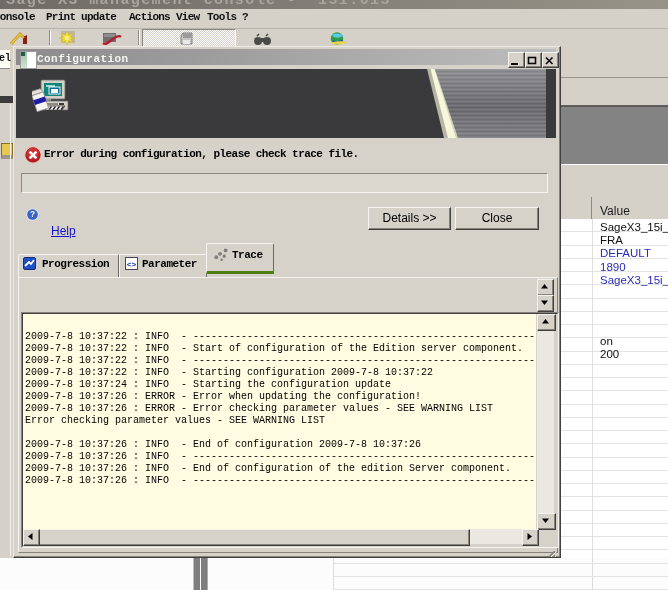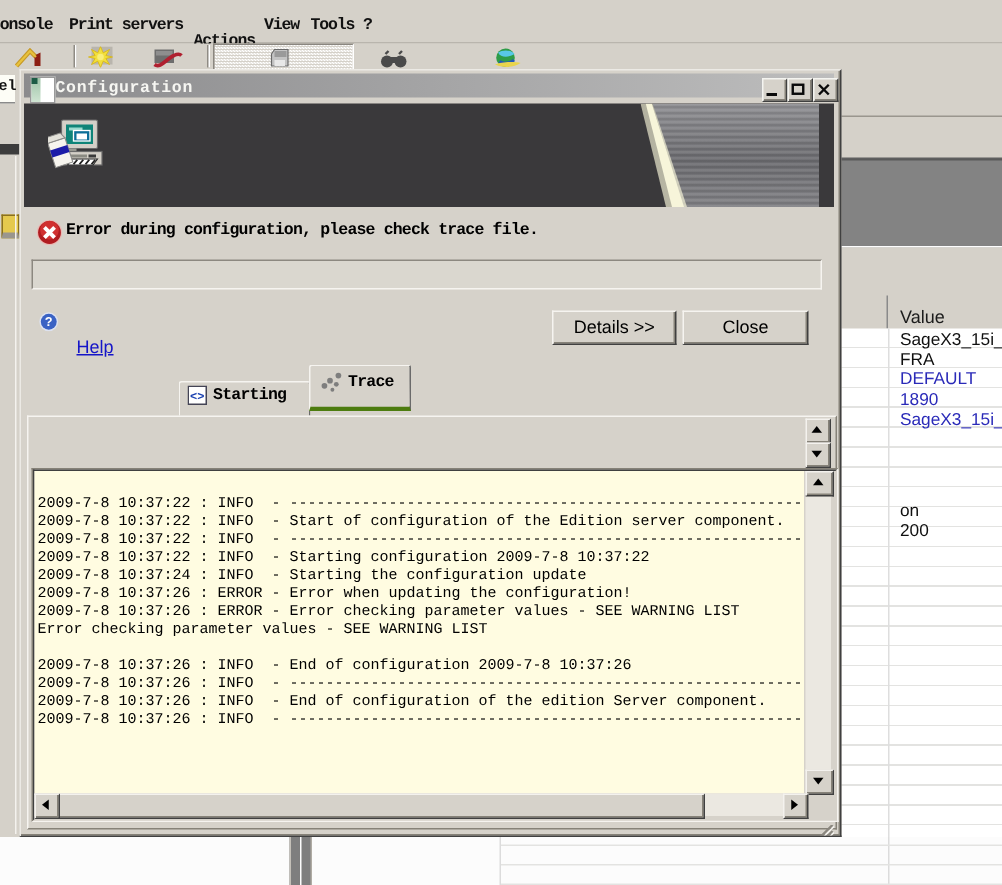--- a/index.html
+++ b/index.html
@@ -73,25 +73,28 @@
   #redit .inner{position:absolute;left:0px;top:0px;width:534px;height:232px;border-top:1px solid #404040;border-left:1px solid #404040;border-right:1px solid #d6d2ca;border-bottom:1px solid #d6d2ca;}
   #ytext{position:absolute;left:0px;top:0px;width:513px;height:215px;background:#fffce1;overflow:hidden;}
   #ytext pre{margin:0;padding:17px 0 0 2px;font:10px/12px "Liberation Mono",monospace;color:#000;}
   
   #grip{left:527px;top:500px;width:15px;height:10px;overflow:hidden;}
 </style>
 </head>
 <body>
 <div id="page">
 
+  <div class="abs" id="apptitle">
+      <span>Sage X3 management console -  15i.015</span>
+    </div>
 
   <div class="abs" id="menubar">
     <span class="mi" style="left:-6px;">Console</span>
-    <span class="mi" style="left:46px;">Print servers</span>
-    <span class="mi" style="left:129px;margin-top:11px;">Actions</span>
+    <span class="mi" style="left:46px;">Print update</span>
+    <span class="mi" style="left:129px;">Actions</span>
     <span class="mi" style="left:176px;">View</span>
     <span class="mi" style="left:207px;text-align:right;">Tools</span>
     <span class="mi" style="left:242px;">?</span>
   </div>
 
   <div class="abs" id="toolbar">
     <svg class="abs" style="left:9px;top:3px;" width="23" height="14" viewBox="0 0 23 14">
       <path d="M2 12 L11 2 L15 6" fill="none" stroke="#c79a28" stroke-width="3"></path>
       <path d="M14 5 L14 12 L18 12 L18 3" fill="#8c1f14"></path>
       <path d="M2 12 L11 2 L15 6" fill="none" stroke="#e8c23c" stroke-width="1.4"></path>
@@ -229,26 +232,33 @@
 
     <svg class="abs" style="left:12px;top:161px;" width="13" height="13" viewBox="0 0 13 13">
       <circle cx="6.5" cy="6.5" r="6.3" fill="#dde2f0"></circle>
       <circle cx="6.5" cy="6.5" r="5.3" fill="#3a62c4"></circle>
       <text x="6.5" y="9.3" font-family="Liberation Sans" font-weight="bold" font-size="8.5" fill="#fff" text-anchor="middle">?</text>
     </svg>
     <span class="abs" id="helplink">Help</span>
     <div class="pushbtn" style="left:354px;width:81px;">Details &gt;&gt;</div>
     <div class="pushbtn" style="left:441px;width:82px;">Close</div>
 
+    <div class="tab" style="left:4px;top:207px;width:99px;height:23px;">
+      <svg class="abs" style="left:4px;top:2px;" width="13" height="13" viewBox="0 0 13 13">
+        <rect x="0.5" y="0.5" width="12" height="12" rx="1.5" fill="#2050c8" stroke="#10307a" stroke-width="1"></rect>
+        <path d="M2 9 L6 5 L8 7 L11 3" fill="none" stroke="#fff" stroke-width="1.8"></path>
+      </svg>
+      <span class="ttext" style="left:23px;top:3px;">Progression</span>
+    </div>
     <div class="tab" style="left:105px;top:207px;width:86px;height:23px;">
       <svg class="abs" style="left:5px;top:2px;" width="13" height="13" viewBox="0 0 13 13">
         <rect x="0.5" y="0.5" width="12" height="12" fill="#fff" stroke="#445" stroke-width="1"></rect>
         <text x="6.5" y="9.5" font-family="Liberation Mono" font-weight="bold" font-size="8" fill="#1a40b0" text-anchor="middle">&lt;&gt;</text>
       </svg>
-      <span class="ttext" style="left:22px;top:3px;">Starting</span>
+      <span class="ttext" style="left:22px;top:3px;">Parameter</span>
     </div>
     <div class="tab" style="left:192px;top:196px;width:66px;height:27px;border-bottom:3px solid #4d7c0f;z-index:3;">
       <svg class="abs" style="left:7px;top:4px;" width="14" height="14" viewBox="0 0 14 14">
         <g fill="#7e7e7e">
           <circle cx="2.3" cy="9.2" r="1.9"></circle>
           <circle cx="6" cy="5.8" r="1.9"></circle>
           <circle cx="10.2" cy="8.2" r="1.6"></circle>
           <circle cx="11.6" cy="2.4" r="1.9"></circle>
           <circle cx="7.6" cy="11.8" r="1.3"></circle>
         </g>

